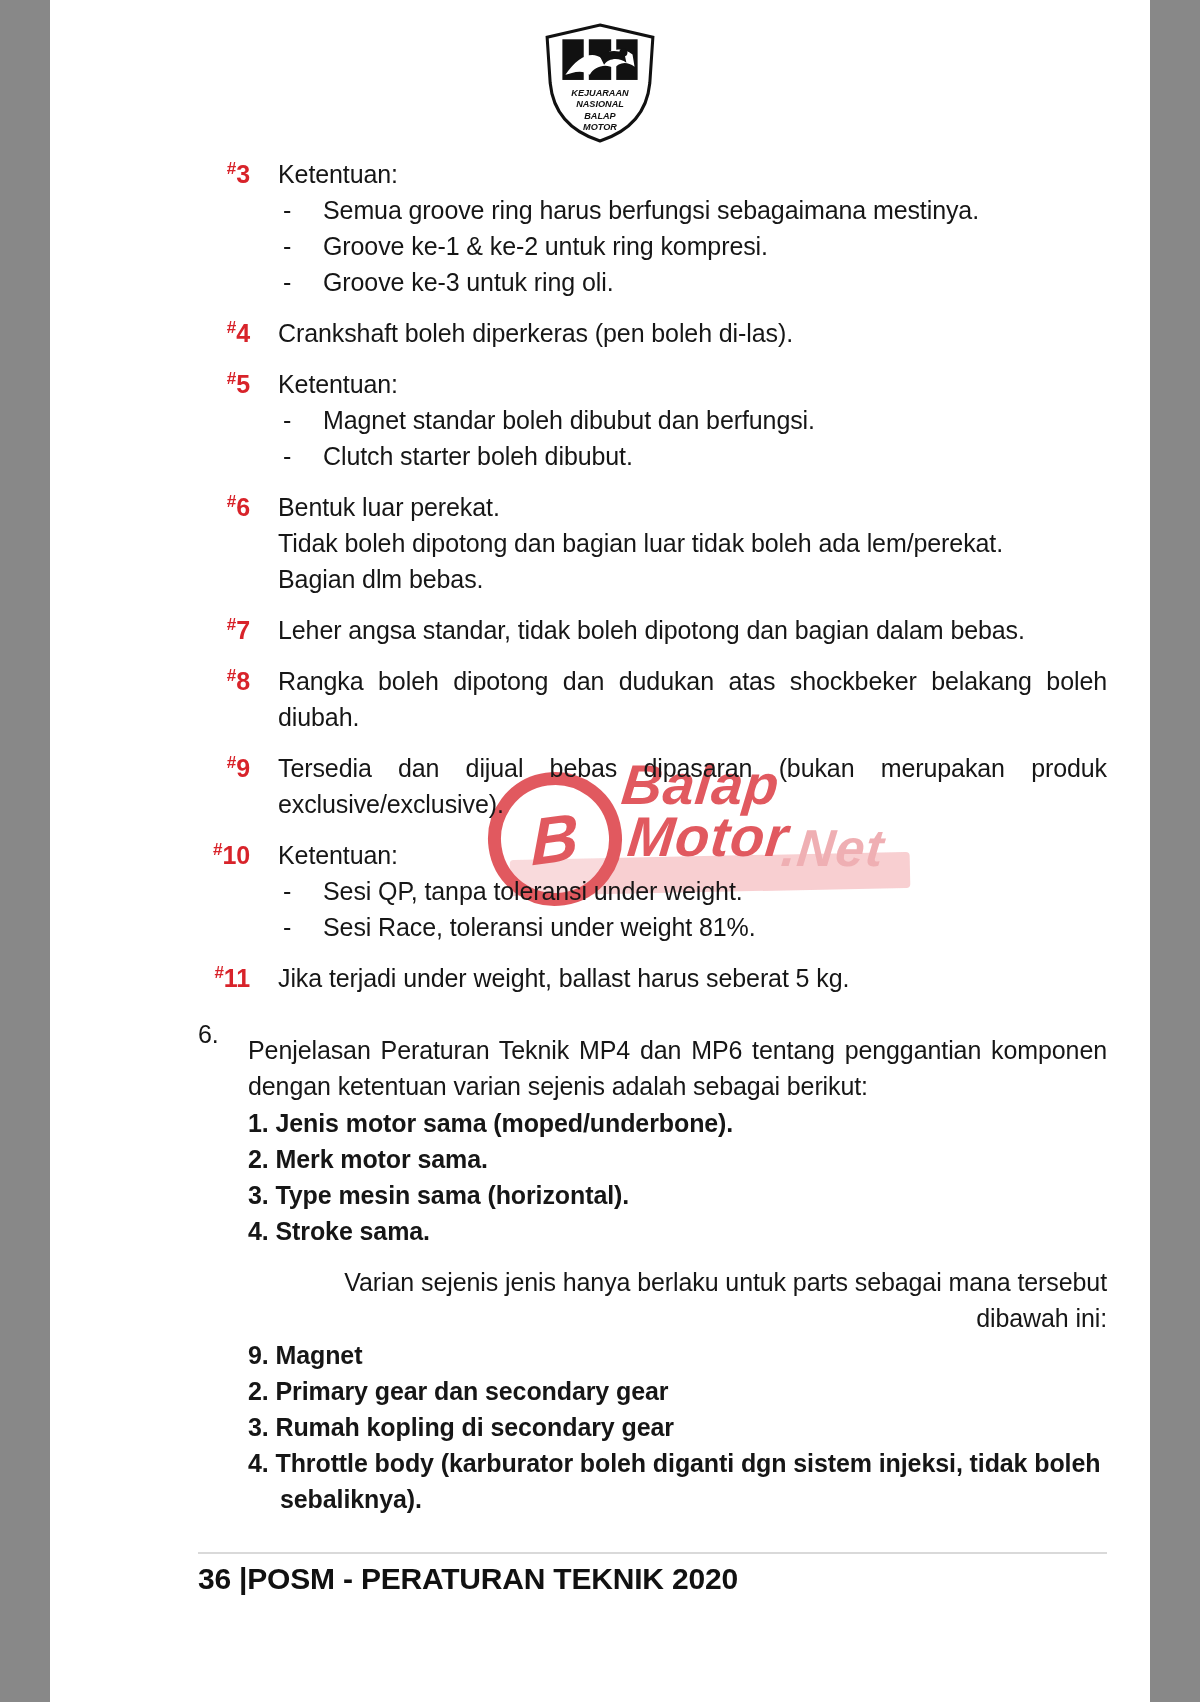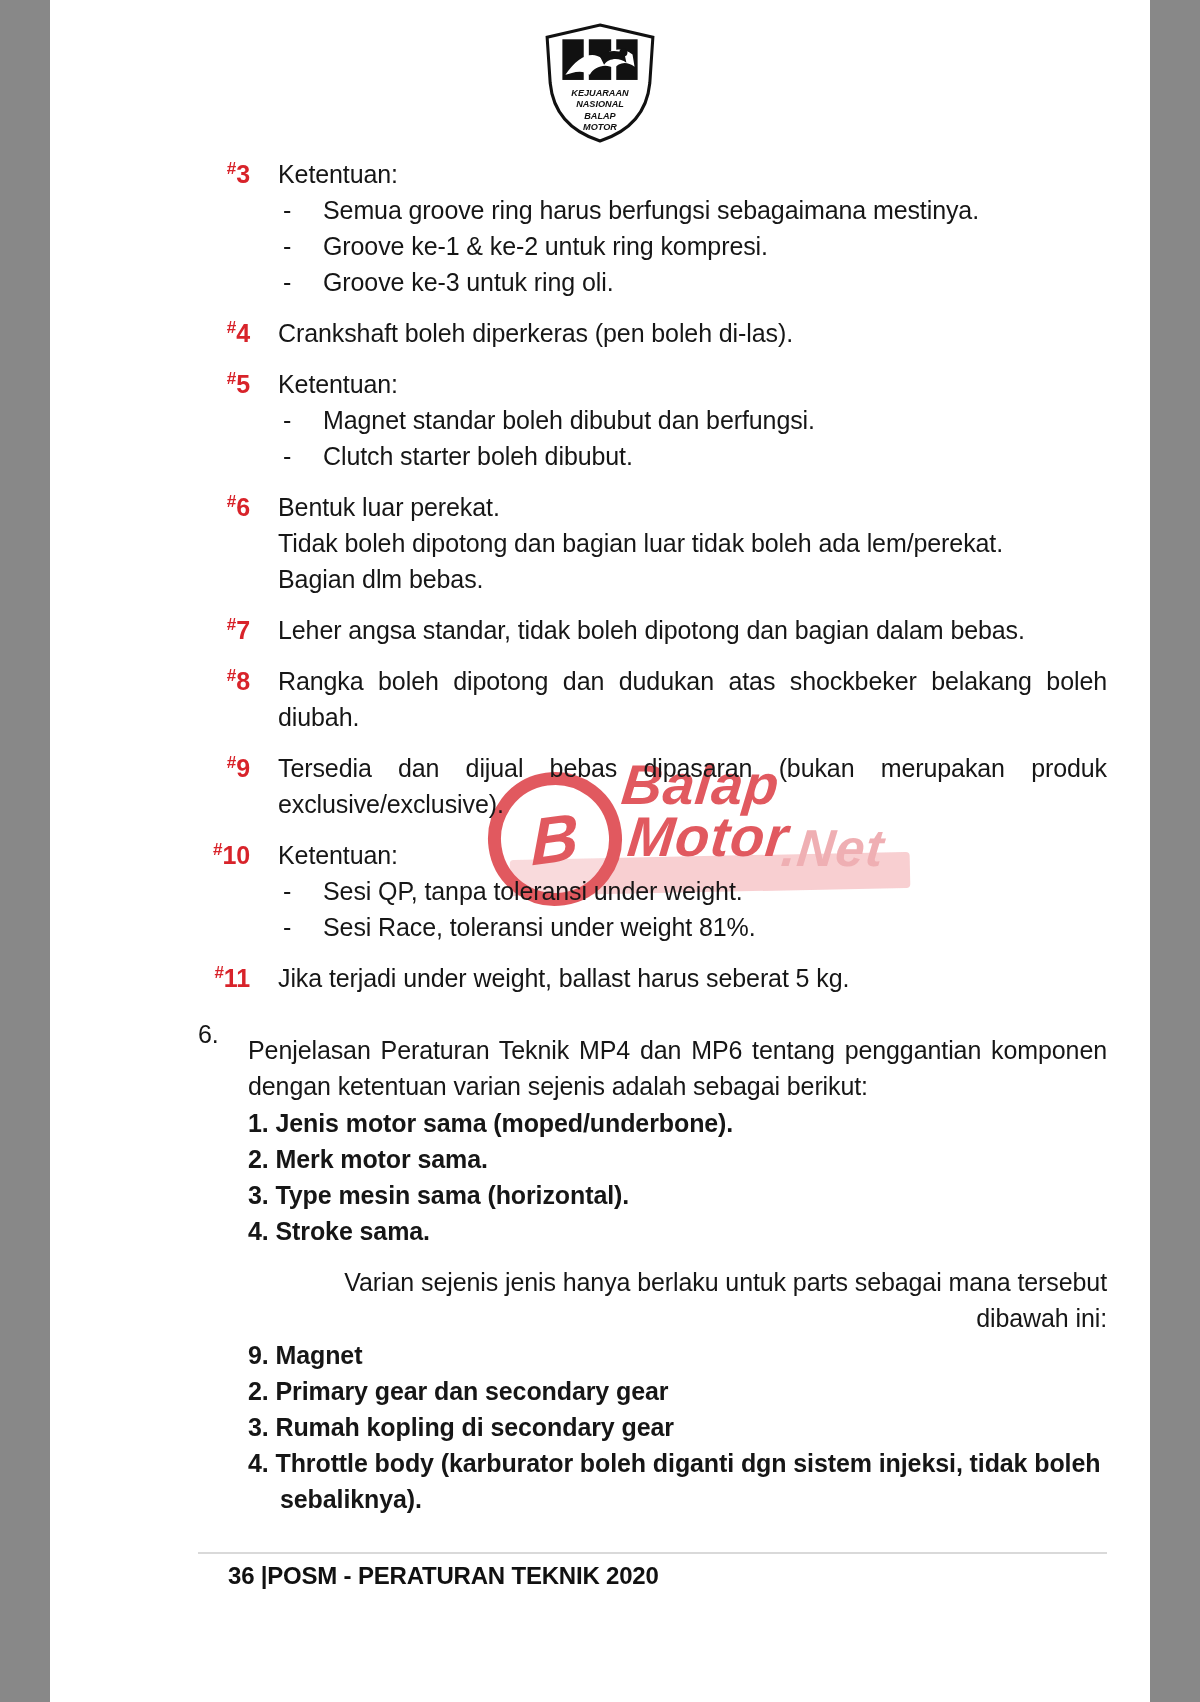--- a/index.html
+++ b/index.html
@@ -75,21 +75,21 @@
     position:absolute;left:28px;top:104px;width:400px;height:36px;
     background:rgba(238,152,157,0.55);
     transform:rotate(-1.2deg);
     border-radius:4px;
   }
   
   .footer{
     position:absolute;left:148px;top:1552px;width:909px;z-index:2;
   }
   .footer-rule{border-top:2px solid #d9d9d9;margin-bottom:8px;}
-  .footer-text{font-size:24px;font-weight:bold;color:#111;letter-spacing:-0.2px;margin-left:30px;}
+  .footer-text{font-size:30px;font-weight:bold;color:#111;letter-spacing:-0.2px;}
   
   .logo-svg text{
     font-family:"Liberation Sans","DejaVu Sans",sans-serif;
     font-weight:bold;font-style:italic;
     font-size:9px;fill:#111;text-anchor:middle;
   }
 </style>
 </head>
 <body>
 

